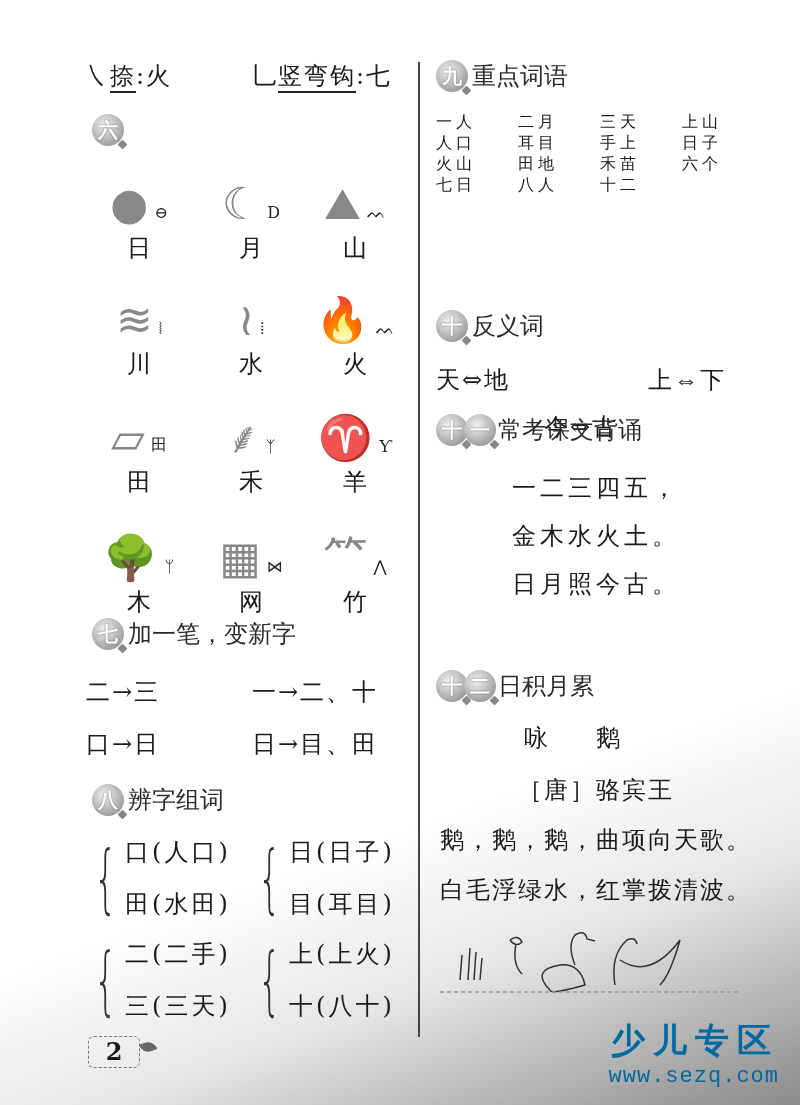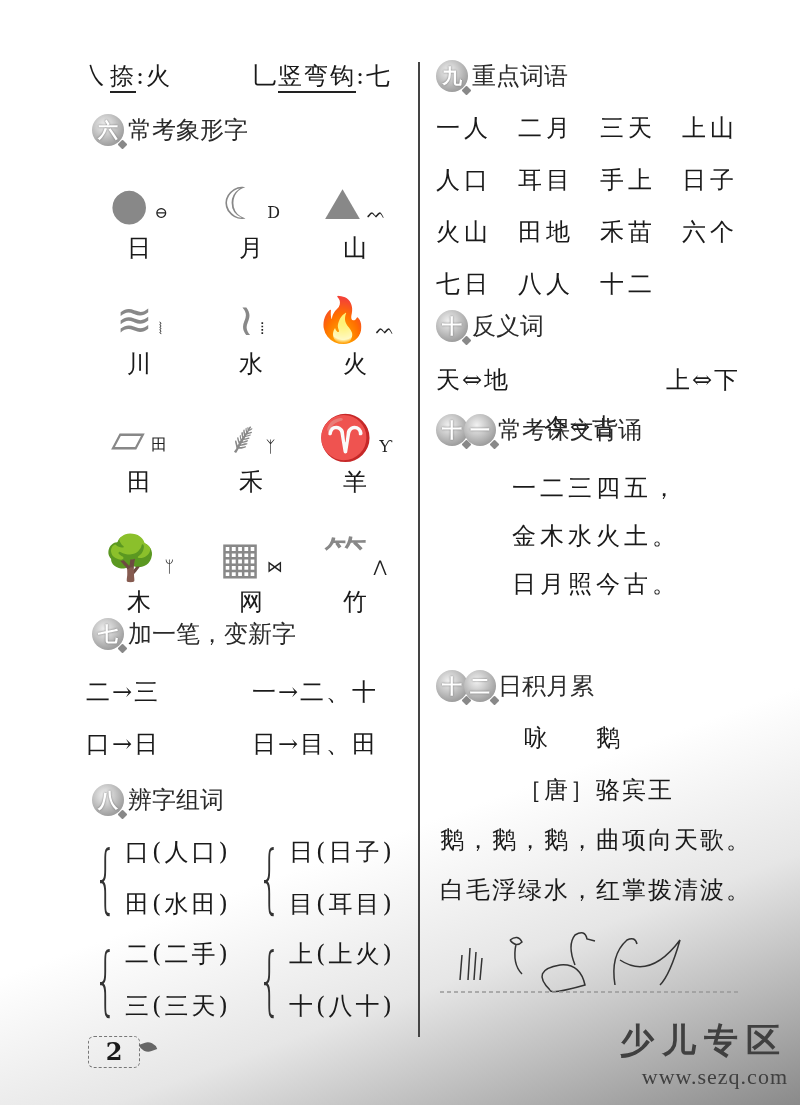--- a/index.html
+++ b/index.html
@@ -8,52 +8,51 @@
     font-family:"DejaVu Serif","Liberation Serif",serif;color:#1a1a1a;}
   .abs{position:absolute;}
   .divider{position:absolute;left:418px;top:62px;width:2px;height:975px;background:#444;}
   .hd{position:absolute;display:flex;align-items:center;font-family:"DejaVu Sans","Liberation Sans",sans-serif;font-size:24px;color:#2a2a2a;}
   .badge{width:32px;height:32px;border-radius:50%;background:radial-gradient(circle at 40% 35%,#f2f2f2,#9c9c9c 75%,#777);color:#fff;font-size:20px;font-weight:bold;display:flex;align-items:center;justify-content:center;margin-right:4px;position:relative;text-shadow:0 0 2px #666;}
   .badge:after{content:"";position:absolute;right:-2px;bottom:-2px;width:7px;height:7px;background:#888;transform:rotate(45deg);border-radius:1px;z-index:-1;}
   .badges{display:flex;margin-right:6px;}
   .badges .badge{margin-right:-4px;}
   .txt{font-size:24px;letter-spacing:2px;}
   .u{border-bottom:2px solid #222;padding-bottom:1px;}
-  .grid4{position:absolute;left:436px;top:112px;display:grid;grid-template-columns:82px 82px 82px 82px;row-gap:20px;font-size:24px;letter-spacing:4px;}
+  .grid4{position:absolute;left:436px;top:112px;display:grid;grid-template-columns:82px 82px 82px 82px;font-size:16px;letter-spacing:4px;}
   .picto{position:absolute;width:110px;text-align:center;}
   .pic{height:60px;display:flex;align-items:flex-end;justify-content:center;}
   .pic .art{font-size:44px;color:#888;line-height:1;}
   .pic .anc{font-size:16px;color:#222;margin-left:6px;margin-bottom:4px;}
   .picto .lbl{font-size:24px;margin-top:6px;}
   .brace{position:absolute;display:flex;align-items:center;}
   .brace .b{font-size:74px;line-height:1;font-weight:100;color:#333;transform:scaleX(0.5);margin-right:-4px;font-family:"DejaVu Sans",sans-serif;}
   .brace .rows{display:flex;flex-direction:column;gap:20px;font-size:24px;letter-spacing:3px;}
   .poem{position:absolute;font-size:24px;letter-spacing:4px;line-height:48px;}
   .pagenum{position:absolute;left:88px;top:1036px;width:50px;height:30px;border:1.5px dashed #777;border-radius:6px;text-align:center;font-size:24px;font-weight:bold;line-height:30px;font-family:"DejaVu Serif",serif;}
   .leaf{position:absolute;left:140px;top:1042px;width:16px;height:10px;background:#666;border-radius:0 10px 0 10px;transform:rotate(-20deg);}
-  .wm{position:absolute;right:12px;color:#404040;font-family:Liberation Serif, serif;}
+  .wm{position:absolute;right:21px;color:#0369a1;font-family:Liberation Mono, monospace;}
   .wm1{top:1018px;font-size:34px;font-weight:bold;letter-spacing:8px;}
   .wm2{top:1064px;font-size:22px;letter-spacing:1px;}
   .geese{position:absolute;left:440px;top:930px;width:300px;height:70px;}
 </style>
 </head>
 <body>
 
 <div class="abs txt" style="left:84px;top:60px;">
   <span>㇏</span><span class="u">捺</span>:<span>火</span>
 </div>
 <div class="abs txt" style="left:252px;top:60px;">
   <span>乚</span><span class="u">竖弯钩</span>:<span>七</span>
 </div>
 
 <div class="divider"></div>
 
 <div class="hd" style="left:92px;top:114px;">
   <span class="badge">六</span>
-  <span>常考象形字</span>
 </div>
 
 <div id="picto-wrap">
 
   <div class="picto" style="left:84px;top:166px;">
     <div class="pic">
         <span class="art">●</span>
         <span class="anc">⊖</span>
       </div>
     <div class="lbl">日</div>
@@ -203,21 +202,21 @@
   <span>八人</span>
   <span>十二</span>
 </div>
 
 <div class="hd" style="left:436px;top:310px;">
   <span class="badge">十</span>
   <span>反义词</span>
 </div>
 <div class="abs txt" style="left:436px;top:364px;"><span>天</span><span>⇔</span><span>地</span></div>
 <div class="abs txt" style="left:544px;top:364px;margin-top:47px;"><span>今</span><span>⇔</span><span>古</span></div>
-<div class="abs txt" style="left:666px;top:364px;"><span>上</span><span>⇔</span><span>下</span></div>
+<div class="abs txt" style="left:648px;top:364px;font-family:Liberation Serif, serif;"><span>上</span><span>⇔</span><span>下</span></div>
 
 <div class="hd" style="left:436px;top:414px;">
   <span class="badges">
       <span class="badge">十</span>
       <span class="badge">一</span>
     </span>
   <span>常考课文背诵</span>
 </div>
 <div class="poem" style="left:512px;top:464px;">
   <div>一二三四五，</div>

